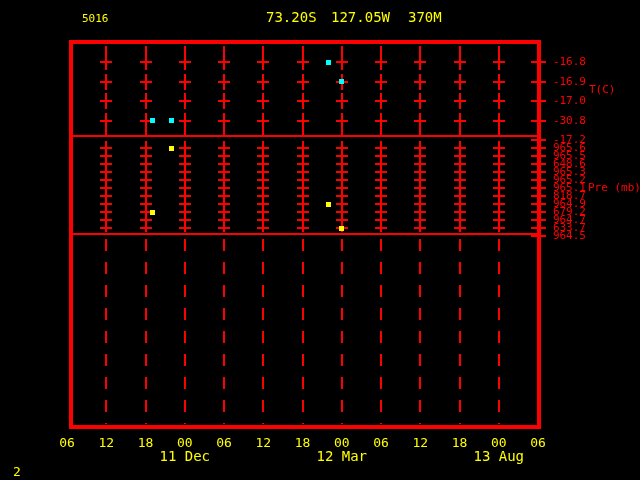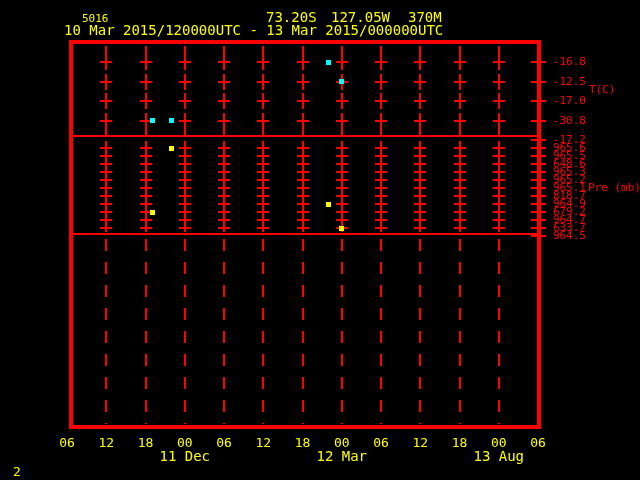--- a/index.html
+++ b/index.html
@@ -23,21 +23,20 @@
 </style>
 </head>
 <body>
 
 <div class="screen">
 
   <div class="abs ytext hdr-station" style="left:82px;top:13px;">5016</div>
   <div class="abs ytext hdr1" style="left:266px;top:10px;">73.20S</div>
   <div class="abs ytext hdr1" style="left:331px;top:10px;">127.05W</div>
   <div class="abs ytext hdr1" style="left:408px;top:10px;">370M</div>
-  <div class="abs ytext hdr1" style="left:64px;top:23px;">10 Mar 2015/120000UTC - 13 Mar 2015/000000UTC</div>
 
   <div class="abs plot-box"></div>
   <div class="abs redbar" style="left:73px;top:135px;width:464px;height:2px;"></div>
   <div class="abs redbar" style="left:73px;top:233px;width:464px;height:2px;"></div>
 
   <div class="abs" id="plot-layer" style="left:0;top:0;width:640px;height:480px;">
       <div class="abs" style="left: 105.25px; top: 46px; width: 2px; height: 8px; background: rgb(255, 0, 0);"></div>
       <div class="abs" style="left: 105.25px; top: 54px; width: 2px; height: 16px; background: rgb(255, 0, 0);"></div>
       <div class="abs" style="left: 100.25px; top: 61px; width: 12px; height: 2px; background: rgb(255, 0, 0);"></div>
       <div class="abs" style="left: 105.25px; top: 73.5px; width: 2px; height: 16px; background: rgb(255, 0, 0);"></div>
@@ -301,21 +300,21 @@
       <div class="abs" style="left: 531px; top: 171px; width: 15px; height: 2px; background: rgb(255, 0, 0);"></div>
       <div class="abs" style="left: 531px; top: 179px; width: 15px; height: 2px; background: rgb(255, 0, 0);"></div>
       <div class="abs" style="left: 531px; top: 187px; width: 15px; height: 2px; background: rgb(255, 0, 0);"></div>
       <div class="abs" style="left: 531px; top: 195px; width: 15px; height: 2px; background: rgb(255, 0, 0);"></div>
       <div class="abs" style="left: 531px; top: 203px; width: 15px; height: 2px; background: rgb(255, 0, 0);"></div>
       <div class="abs" style="left: 531px; top: 211px; width: 15px; height: 2px; background: rgb(255, 0, 0);"></div>
       <div class="abs" style="left: 531px; top: 219px; width: 15px; height: 2px; background: rgb(255, 0, 0);"></div>
       <div class="abs" style="left: 531px; top: 227px; width: 15px; height: 2px; background: rgb(255, 0, 0);"></div>
       <div class="abs" style="left: 531px; top: 235px; width: 15px; height: 2px; background: rgb(255, 0, 0);"></div>
       <div class="abs" style="left: 549px; top: 57px; width: 37px; color: rgb(255, 0, 0); font: 11px / 10px &quot;DejaVu Sans Mono&quot;, monospace; text-align: right;">-16.8</div>
-      <div class="abs" style="left: 549px; top: 76.5px; width: 37px; color: rgb(255, 0, 0); font: 11px / 10px &quot;DejaVu Sans Mono&quot;, monospace; text-align: right;">-12.5</div>
+      <div class="abs" style="left: 549px; top: 76.5px; width: 37px; color: rgb(255, 0, 0); font: 11px / 10px &quot;DejaVu Sans Mono&quot;, monospace; text-align: right;">-16.9</div>
       <div class="abs" style="left: 549px; top: 96px; width: 37px; color: rgb(255, 0, 0); font: 11px / 10px &quot;DejaVu Sans Mono&quot;, monospace; text-align: right;">-17.0</div>
       <div class="abs" style="left: 549px; top: 115.5px; width: 37px; color: rgb(255, 0, 0); font: 11px / 10px &quot;DejaVu Sans Mono&quot;, monospace; text-align: right;">-30.8</div>
       <div class="abs" style="left: 549px; top: 135px; width: 37px; color: rgb(255, 0, 0); font: 11px / 10px &quot;DejaVu Sans Mono&quot;, monospace; text-align: right;">-17.2</div>
       <div class="abs" style="left: 549px; top: 143px; width: 37px; color: rgb(255, 0, 0); font: 11px / 10px &quot;DejaVu Sans Mono&quot;, monospace; text-align: right;">965.6</div>
       <div class="abs" style="left: 549px; top: 151px; width: 37px; color: rgb(255, 0, 0); font: 11px / 10px &quot;DejaVu Sans Mono&quot;, monospace; text-align: right;">965.5</div>
       <div class="abs" style="left: 549px; top: 159px; width: 37px; color: rgb(255, 0, 0); font: 11px / 10px &quot;DejaVu Sans Mono&quot;, monospace; text-align: right;">648.6</div>
       <div class="abs" style="left: 549px; top: 167px; width: 37px; color: rgb(255, 0, 0); font: 11px / 10px &quot;DejaVu Sans Mono&quot;, monospace; text-align: right;">965.3</div>
       <div class="abs" style="left: 549px; top: 175px; width: 37px; color: rgb(255, 0, 0); font: 11px / 10px &quot;DejaVu Sans Mono&quot;, monospace; text-align: right;">965.2</div>
       <div class="abs" style="left: 549px; top: 183px; width: 37px; color: rgb(255, 0, 0); font: 11px / 10px &quot;DejaVu Sans Mono&quot;, monospace; text-align: right;">965.1</div>
       <div class="abs" style="left: 549px; top: 191px; width: 37px; color: rgb(255, 0, 0); font: 11px / 10px &quot;DejaVu Sans Mono&quot;, monospace; text-align: right;">818.7</div>

